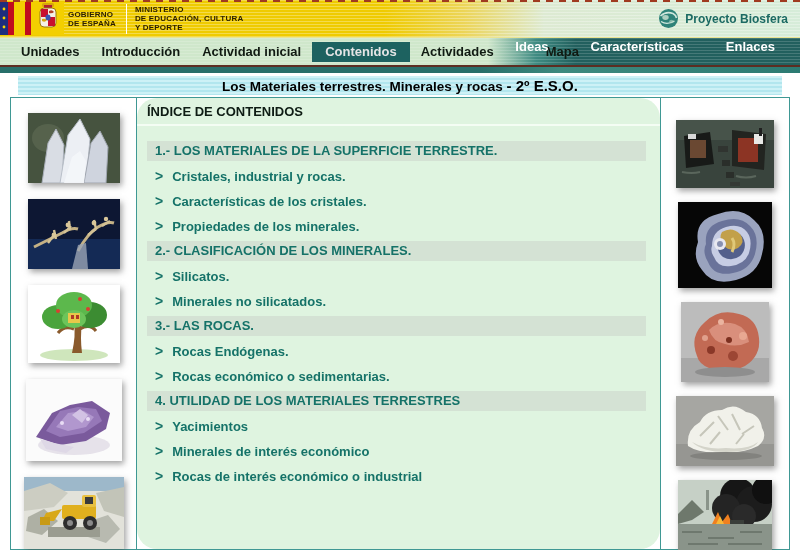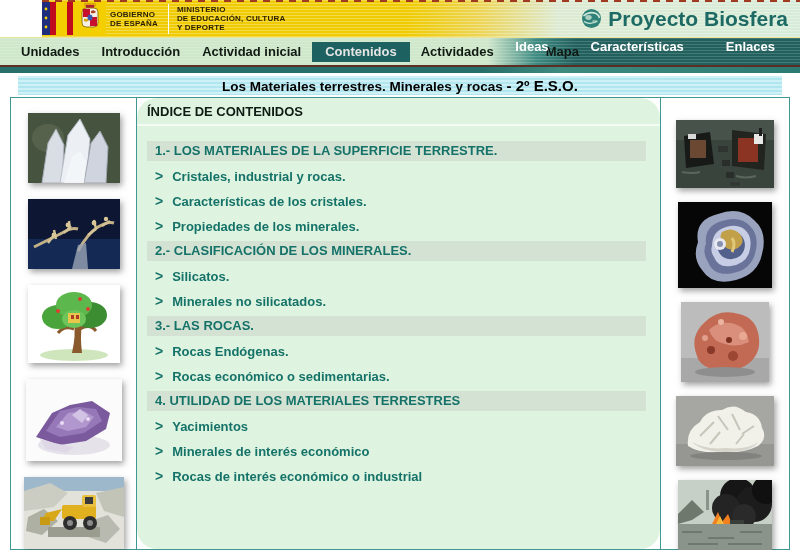--- a/index.html
+++ b/index.html
@@ -4,30 +4,30 @@
 <style>
   * { margin:0; padding:0; box-sizing:border-box; }
   html,body { width:800px; height:550px; background:#ffffff;
     font-family:"Liberation Sans", sans-serif; overflow:hidden; }
 
   
   .header { position:relative; height:37px;
     background:
       repeating-linear-gradient(to bottom, rgba(255,255,255,.30) 0 1px, rgba(255,255,255,0) 1px 3px),
       linear-gradient(to right, #efcb00 0 48%, #ecd558 58%, #ddead2 68%, #d6ecd9 100%);
-    display:flex; align-items:flex-end;margin-left:42px; }
+    display:flex; align-items:flex-end; }
   .header::before { content:""; position:absolute; top:0; left:0; right:0; height:2px;
     background:repeating-linear-gradient(90deg, #a03a20 0 7px, rgba(160,58,32,0) 7px 13px); }
   .gov-block { display:flex; align-items:center; height:100%; }
   .gov-flag { margin:2px 4px 2px 0; }
   .gov-text { font-size:8px; font-weight:bold; color:#2d2100; line-height:9px; letter-spacing:.2px; }
   .divider-v { width:1px; height:30px; background:#ffffff; margin:0 8px 0 10px; }
   .ministry-text { font-size:8px; font-weight:bold; color:#2d2100; line-height:9px; letter-spacing:.2px; }
   .brand { position:absolute; right:12px; top:0; height:37px; display:flex; align-items:center; gap:6px; }
-  .brand-label { font-size:21px; font-weight:bold; color:#1c6a63; }
+  .brand-label { font-size:12px; font-weight:bold; color:#1c6a63; }
 
   
   .nav { position:relative; height:28px; border-top:1px solid #e9e493;
     background:
       repeating-linear-gradient(to bottom, rgba(255,255,255,.16) 0 1px, rgba(255,255,255,0) 1px 3px),
       linear-gradient(to right, #cfe7cb 0 61%, #3f8b82 67%, #22605e 72%, #22605e 100%);
     font-size:13px; font-weight:bold; }
   .nav-left { position:absolute; left:10px; top:0; bottom:0; display:flex; align-items:center; }
   .nav-item { padding:0 11px; color:#101a12; cursor:pointer; line-height:20px; white-space:nowrap; }
   .nav-item.active { background:#1d6260; color:#e5e5e5; padding:0 13px; }

